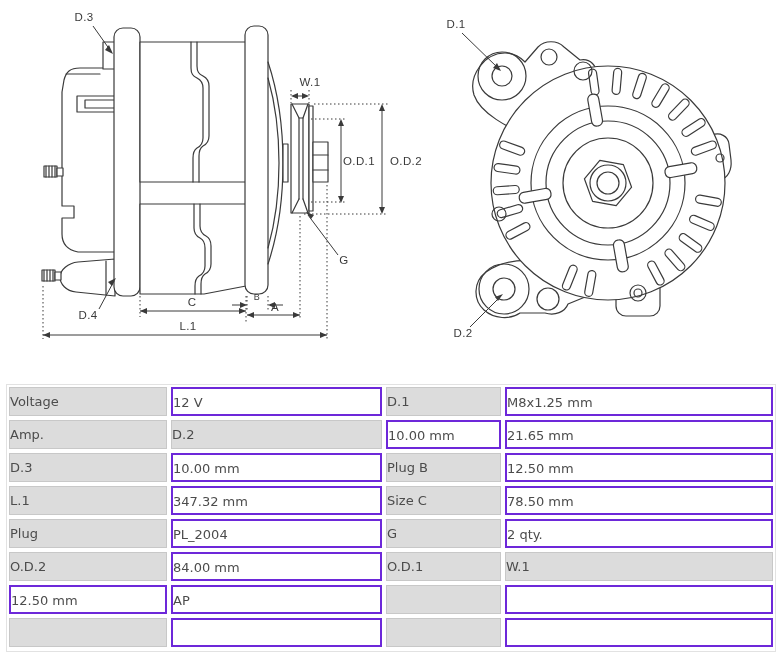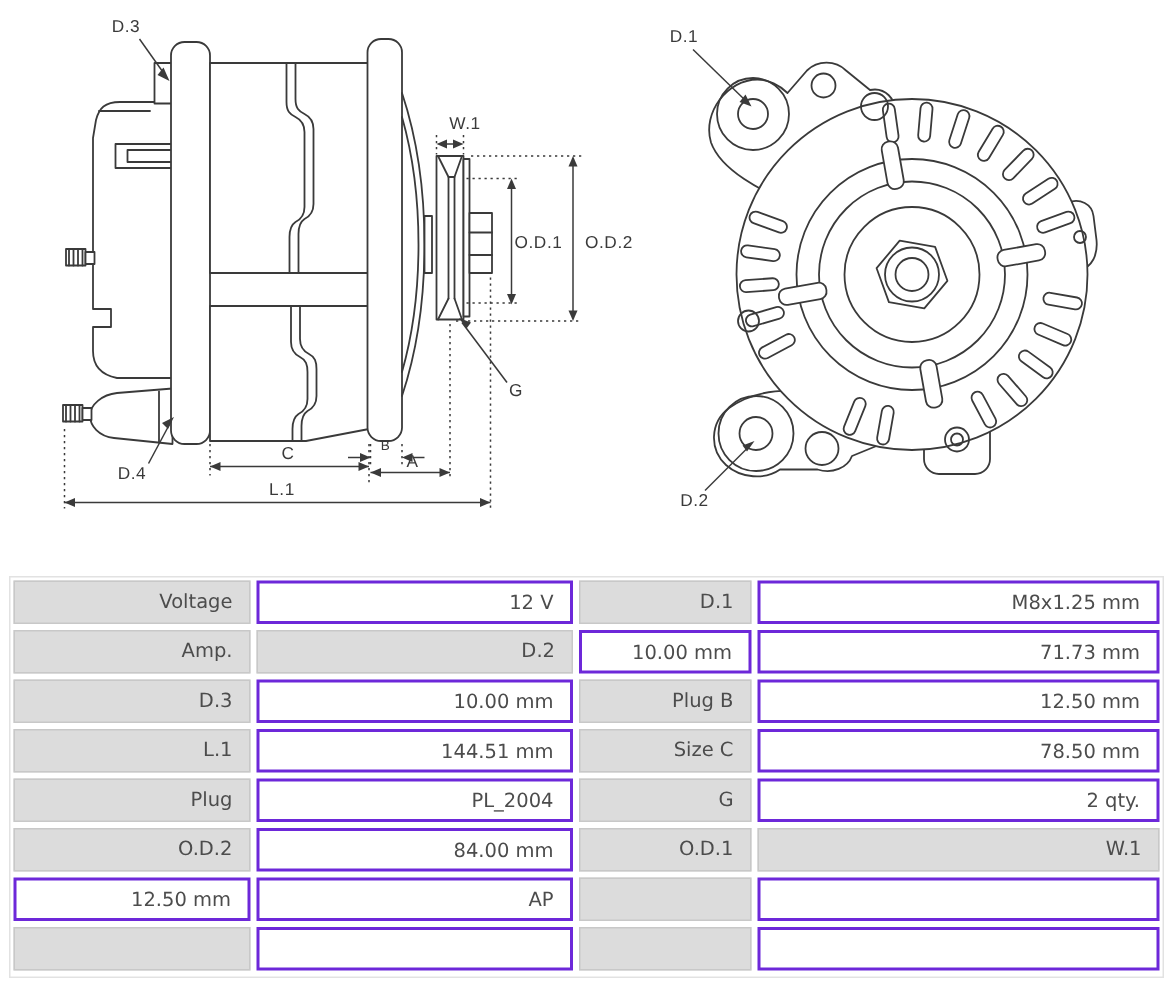--- a/index.html
+++ b/index.html
@@ -21,21 +21,20 @@
     grid-auto-rows:29px;
     gap:4px;
     background:#ffffff;
   }
   .cell{
     box-sizing:border-box;
     height:29px;
     line-height:27px;
     font-size:13px;
     color:#4c4c4c;
-    text-align:right;
     padding-right:11px;
     white-space:nowrap;
     overflow:hidden;
   }
   .cell.label{background:#dcdcdc;border:1px solid #c8c8c8;}
   .cell.value{background:#ffffff;border:2px solid #6d28d9;}
 </style>
 </head>
 <body>
 
@@ -240,28 +239,28 @@
 
   <div class="cell label">Voltage</div>
   <div class="cell value">12 V</div>
   <div class="cell label">D.1</div>
   <div class="cell value">M8x1.25 mm</div>
 
   <div class="cell label">Amp.</div>
   <div class="cell label">D.2</div>
   <div class="cell value">10.00 mm</div>
 
-  <div class="cell value">71.73 mm</div>
+  <div class="cell value">21.65 mm</div>
   <div class="cell label">D.3</div>
   <div class="cell value">10.00 mm</div>
 
   <div class="cell label">Plug B</div>
   <div class="cell value">12.50 mm</div>
   <div class="cell label">L.1</div>
-  <div class="cell value">144.51 mm</div>
+  <div class="cell value">347.32 mm</div>
 
   <div class="cell label">Size C</div>
   <div class="cell value">78.50 mm</div>
   <div class="cell label">Plug</div>
   <div class="cell value">PL_2004</div>
 
   <div class="cell label">G</div>
   <div class="cell value">2 qty.</div>
   <div class="cell label">O.D.2</div>
   <div class="cell value">84.00 mm</div>

